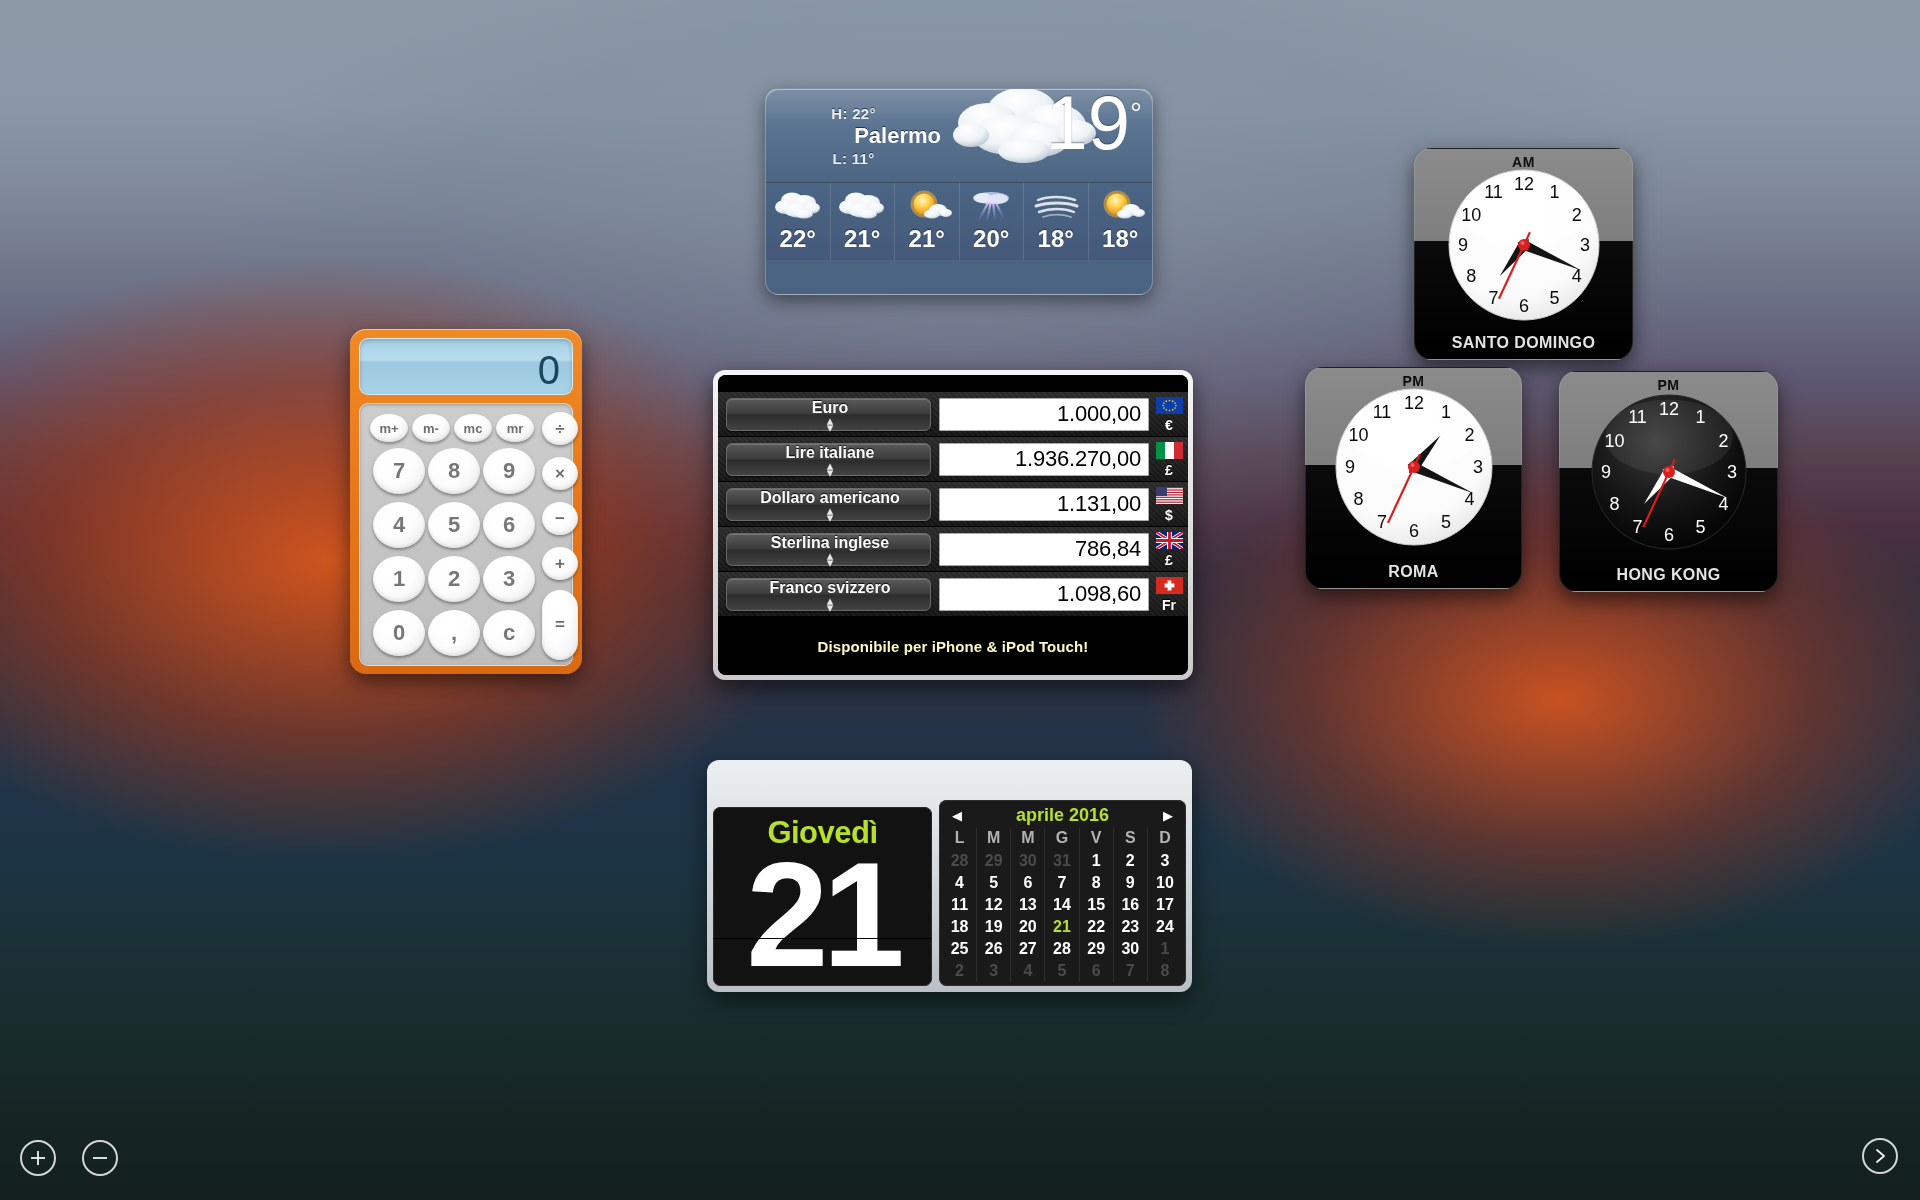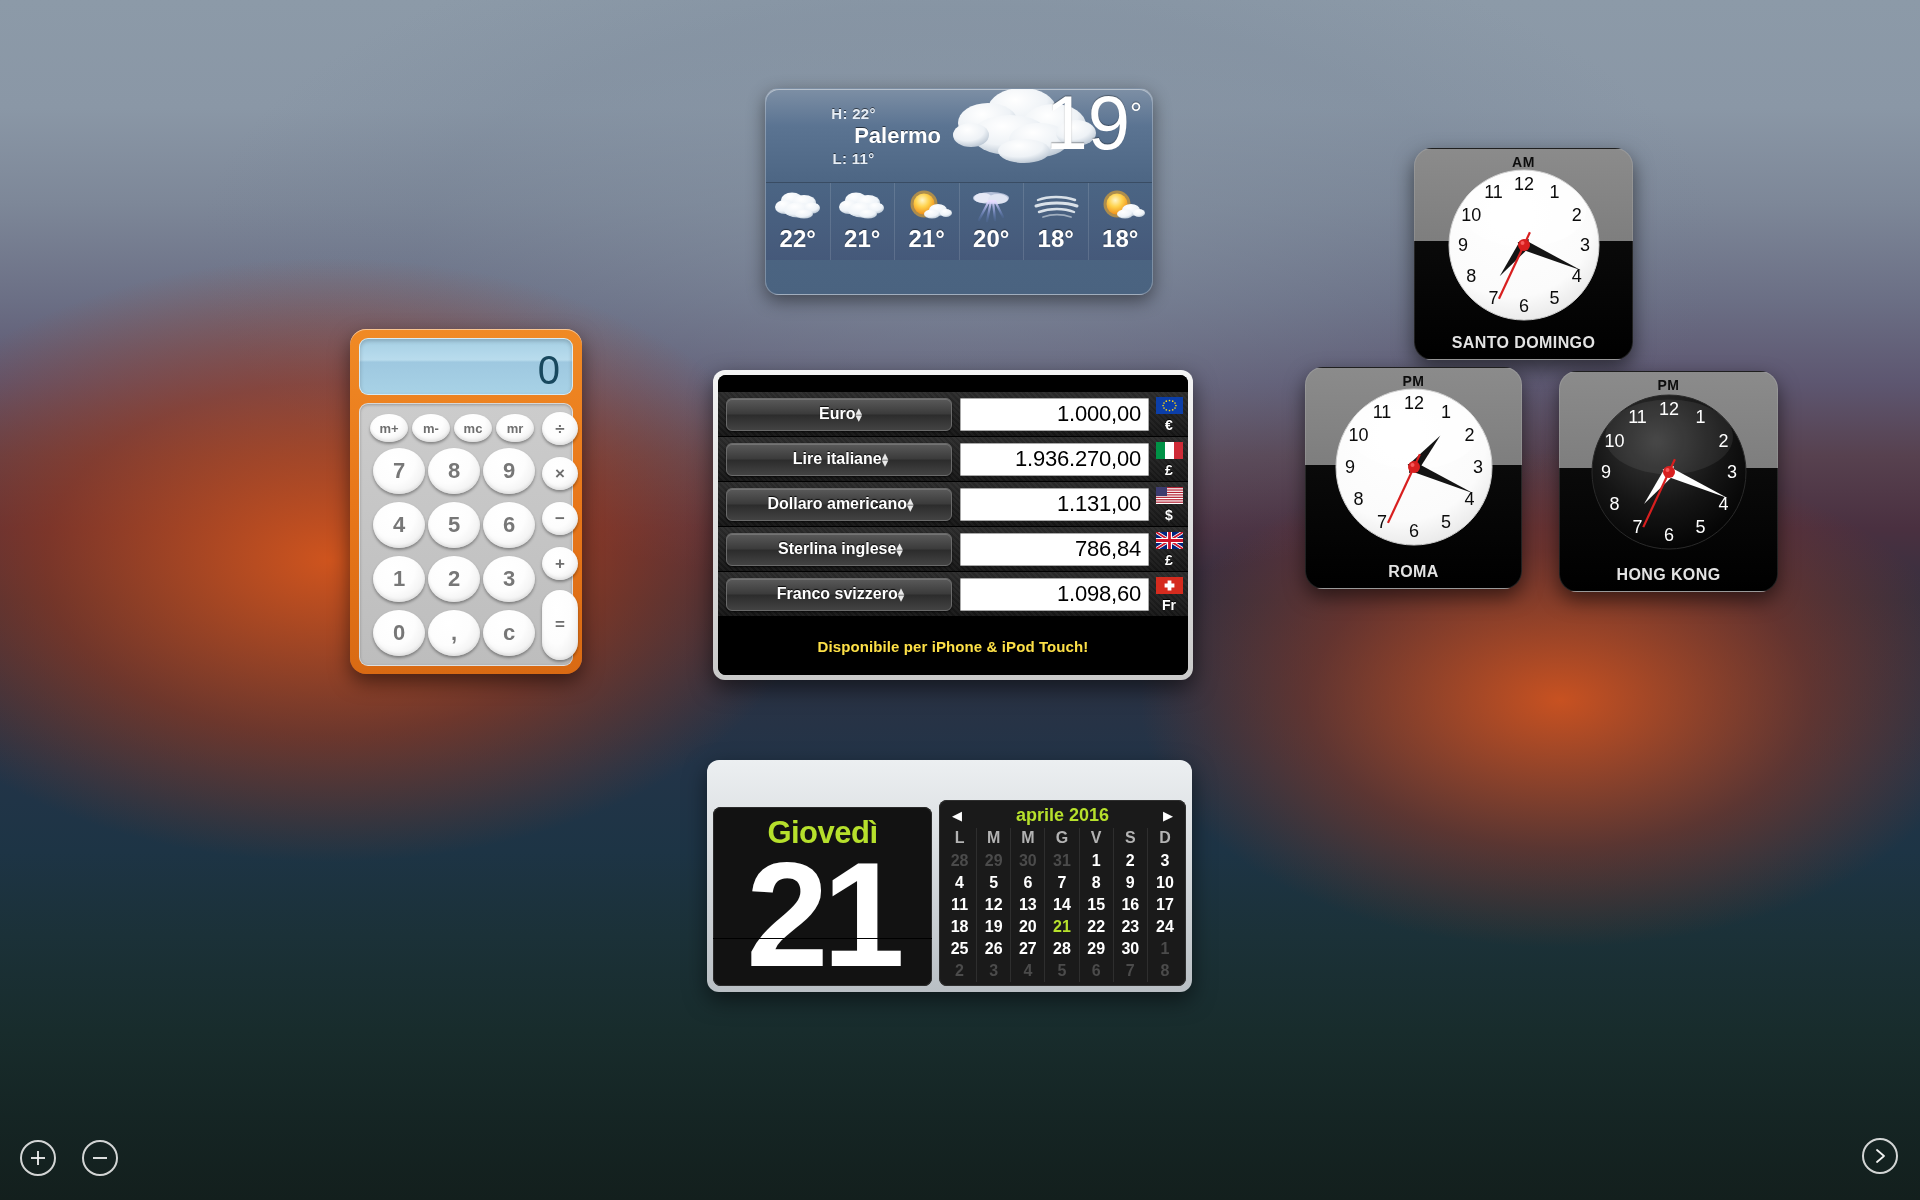--- a/index.html
+++ b/index.html
@@ -126,43 +126,43 @@
   .conv-rows { flex: none; }
   .conv-row {
     display: flex; align-items: center; height: 45px;
     background:
       repeating-linear-gradient(45deg, rgba(255,255,255,0.035) 0 2px, rgba(0,0,0,0) 2px 4px),
       linear-gradient(to bottom, #2a2a2a, #151515);
     border-bottom: 1px solid #000;
     padding: 0 2px 0 8px;
   }
   .conv-select {
-    width: 226px; height: 33px; border-radius: 6px;
+    width: 205px; height: 33px; border-radius: 6px;
     background: linear-gradient(to bottom, #5a5a5a 0%, #3b3b3b 48%, #2c2c2c 52%, #434343 100%);
     border: 1px solid #6a6a6a;
     box-shadow: 0 1px 2px rgba(0,0,0,0.7), inset 0 1px 0 rgba(255,255,255,0.16);
-    display: flex; align-items: center; justify-content: center;
-    padding: 0 8px 0 11px; cursor: pointer;
+    display: flex; align-items: center; justify-content: flex-start;
+    padding: 0 8px 0 11px; cursor: pointer; flex-direction: column;
   }
   .conv-select span.lbl {
     color: #fff; font-size: 16px; font-weight: bold; text-shadow: 0 -1px 1px rgba(0,0,0,0.9);
     white-space: nowrap;
   }
   .stepper { display: flex; flex-direction: column; line-height: 0.55; color: #e8e8e8; font-size: 13px; }
   .conv-field {
     flex: 1; height: 33px; margin-left: 8px; background: #fff;
     border: 1px solid #aaa; border-radius: 1px;
     display: flex; align-items: center; justify-content: flex-end;
     padding-right: 7px;
   }
   .conv-field .amt { font-size: 22px; color: #000; font-weight: 400; letter-spacing: -0.2px; }
   .conv-flagwrap { width: 34px; margin-left: 3px; text-align: center; }
   .cur-sym { color: #fff; font-size: 14px; font-weight: bold; line-height: 14px; text-shadow: 0 -1px 0 #000; }
   .conv-promo {
-    flex: 1; background: #000; color: #fde047; display: flex; align-items: center; justify-content: center;
+    flex: 1; background: #000; color: #fef9c3; display: flex; align-items: center; justify-content: center;
     font-size: 15px; font-weight: bold; letter-spacing: 0.1px;
   }
   .conv-update {
     height: 28px; flex: none;
     background: linear-gradient(to bottom, #2b9cf0, #0d7fe0);
     color: #fff; display: flex; align-items: center; justify-content: center;
     font-size: 15px; font-weight: bold; text-shadow: 0 -1px 1px rgba(0,0,0,0.3);
   }
 
   

